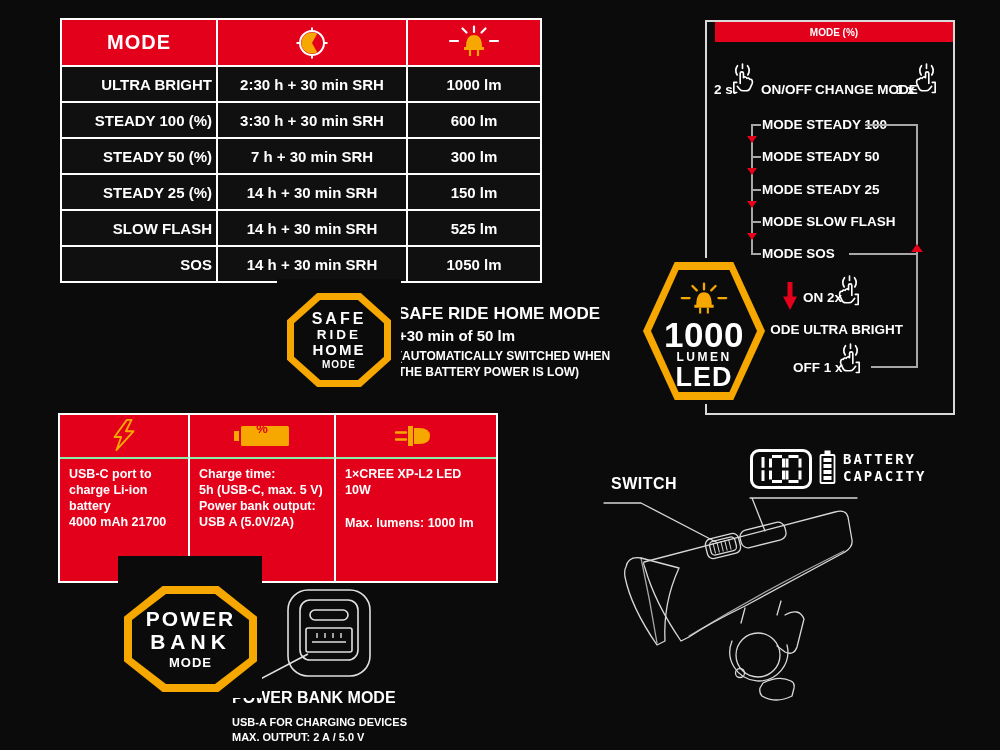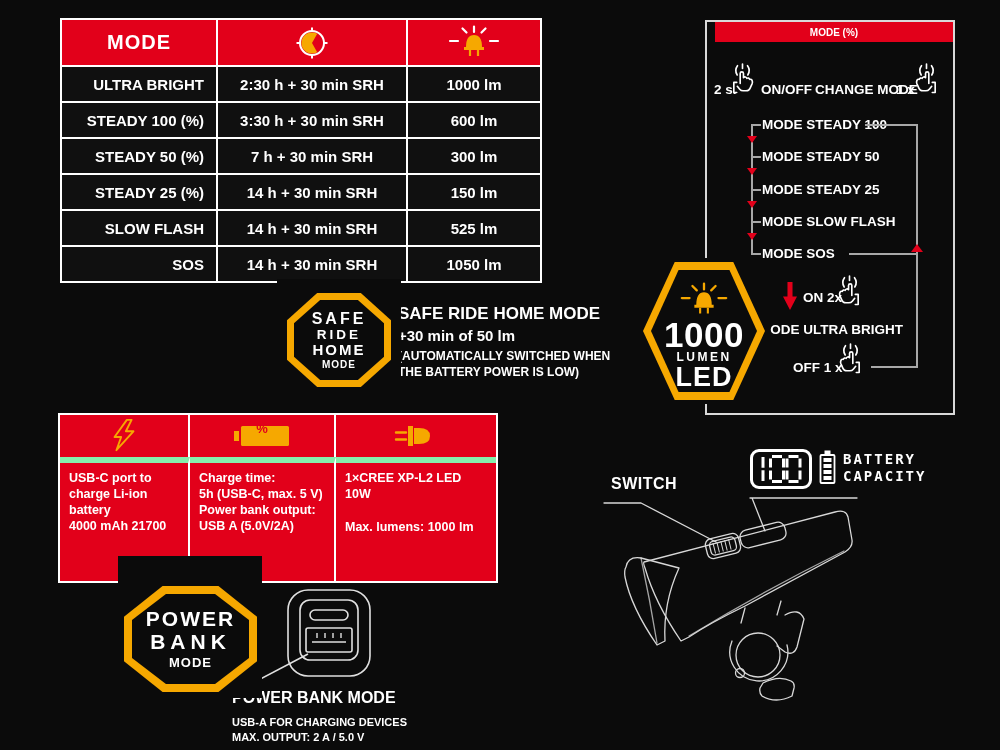--- a/index.html
+++ b/index.html
@@ -7,21 +7,21 @@
        font-family:"Liberation Sans",sans-serif;color:#fff;font-weight:700}
   .abs{position:absolute}
   .pre{white-space:pre-line}
 
   
   .mode-table{position:absolute;left:60px;top:18px;display:grid;
     grid-template-columns:154px 188px 132px;gap:2px;padding:2px;background:#fff}
   .mt-h{background:var(--red);height:45px;display:flex;align-items:center;justify-content:center}
   .mt-title{font-size:20px;letter-spacing:1px}
   .mt-c{background:#101010;height:34px;display:flex;align-items:center;font-size:15px}
-  .mt-mode{justify-content:flex-end;padding-right:12px}
+  .mt-mode{justify-content:flex-end;padding-right:4px}
   .mt-mid,.mt-lm{justify-content:center}
 
   
   .badgebox{position:absolute;background:#0b0b0b;z-index:5}
   .octa{position:absolute;background:var(--yellow);
     clip-path:polygon(29% 0,71% 0,100% 29%,100% 71%,71% 100%,29% 100%,0 71%,0 29%)}
   .octa-in{position:absolute;inset:7px;background:#0b0b0b;
     clip-path:polygon(29% 0,71% 0,100% 29%,100% 71%,71% 100%,29% 100%,0 71%,0 29%);
     display:flex;flex-direction:column;align-items:center;justify-content:center;text-align:right}
   .hexa{position:absolute;background:var(--yellow);
@@ -65,21 +65,21 @@
     clip-path:polygon(32% 0,68% 0,68% 52%,100% 52%,50% 100%,0 52%,32% 52%)}
   .hand{width:27px;height:36px}
   .hand.flip{transform:scaleX(-1)}
 
   
   .spec-table{position:absolute;left:58px;top:413px;display:grid;
     grid-template-columns:130px 146px 160px;grid-template-rows:42px 124px;
     background:var(--red);border:2px solid #fff}
   .st-c{box-sizing:border-box}
   .st-b1,.st-b2,.st-h1,.st-h2{border-right:2px solid #fff}
-  .st-b1,.st-b2,.st-b3{border-top:6px solid #86efac;padding:7px 6px 0 9px;
+  .st-b1,.st-b2,.st-b3{border-top:2px solid #86efac;padding:7px 6px 0 9px;
     font-size:12.5px;line-height:16px}
   .st-h{display:flex;align-items:center;justify-content:center;position:relative}
   .pct{position:absolute;color:var(--red);font-size:13px;left:0;right:0;top:6px;text-align:center}
 
   
   .switch-label{position:absolute;left:611px;top:475px;font-size:16px;letter-spacing:.5px}
   .seg-box{position:absolute;left:750px;top:449px;width:62px;height:40px;
     border:3px solid #fff;border-radius:9px;box-sizing:border-box;
     display:flex;align-items:center;justify-content:center}
   .cap-label{position:absolute;left:843px;top:451px;font-family:"DejaVu Sans Mono",monospace;

